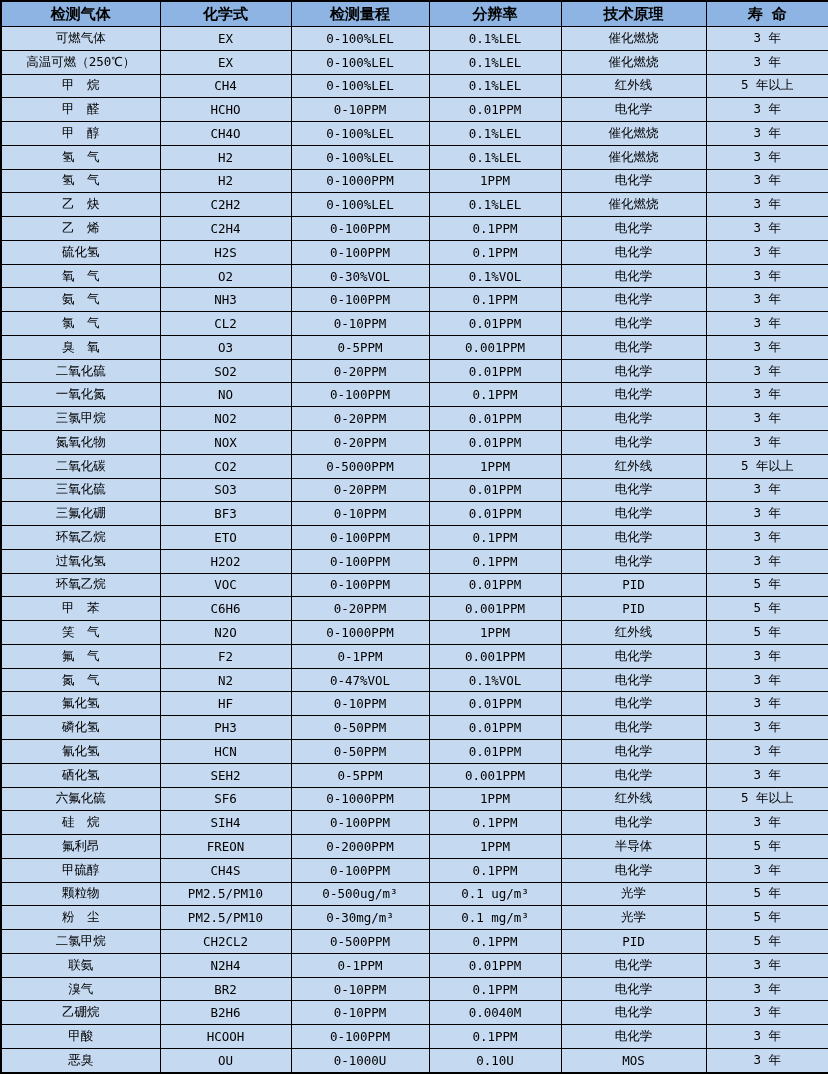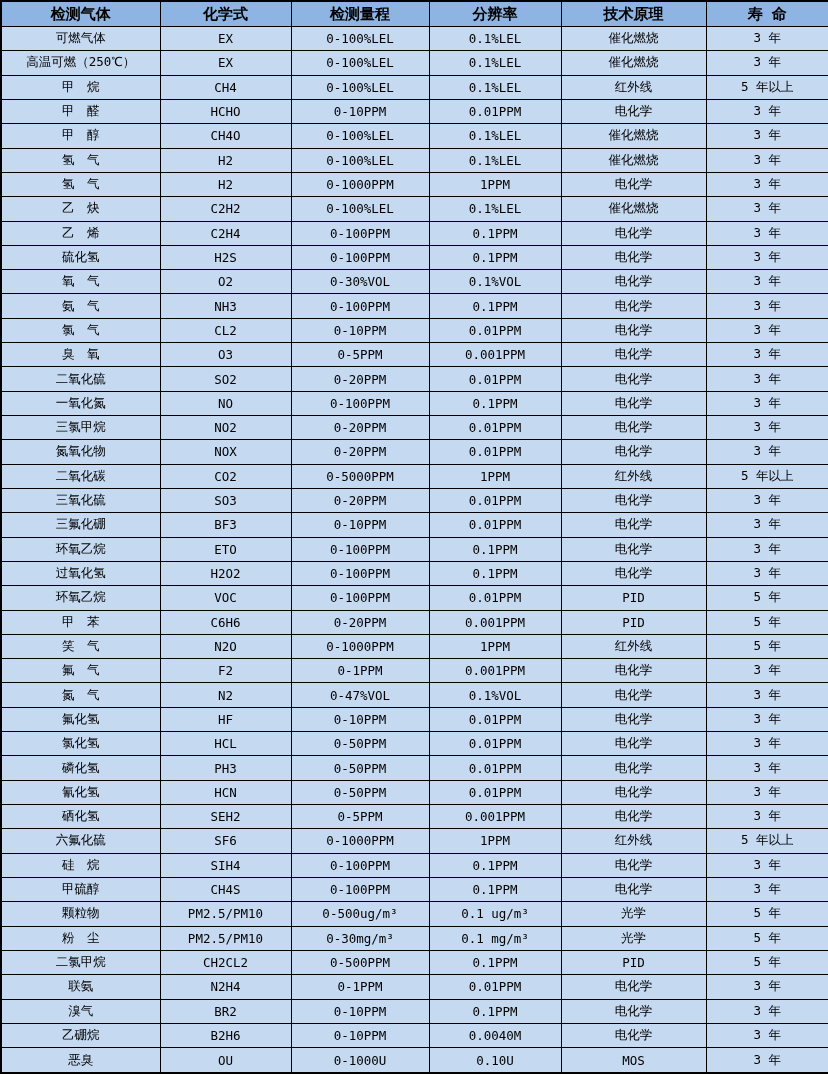--- a/index.html
+++ b/index.html
@@ -291,28 +291,20 @@
       </tr>
       <tr>
         <td>氟化氢</td>
         <td>HF</td>
         <td>0-10PPM</td>
         <td>0.01PPM</td>
         <td>电化学</td>
         <td>3 年</td>
       </tr>
       <tr>
-        <td>氯化氢</td>
-        <td>HCL</td>
-        <td>0-50PPM</td>
-        <td>0.01PPM</td>
-        <td>电化学</td>
-        <td>3 年</td>
-      </tr>
-      <tr>
         <td>磷化氢</td>
         <td>PH3</td>
         <td>0-50PPM</td>
         <td>0.01PPM</td>
         <td>电化学</td>
         <td>3 年</td>
       </tr>
       <tr>
         <td>氰化氢</td>
         <td>HCN</td>
@@ -339,20 +331,28 @@
       </tr>
       <tr>
         <td>硅　烷</td>
         <td>SIH4</td>
         <td>0-100PPM</td>
         <td>0.1PPM</td>
         <td>电化学</td>
         <td>3 年</td>
       </tr>
       <tr>
+        <td>氟利昂</td>
+        <td>FREON</td>
+        <td>0-2000PPM</td>
+        <td>1PPM</td>
+        <td>半导体</td>
+        <td>5 年</td>
+      </tr>
+      <tr>
         <td>甲硫醇</td>
         <td>CH4S</td>
         <td>0-100PPM</td>
         <td>0.1PPM</td>
         <td>电化学</td>
         <td>3 年</td>
       </tr>
       <tr>
         <td>颗粒物</td>
         <td>PM2.5/PM10</td>
@@ -395,20 +395,28 @@
       </tr>
       <tr>
         <td>乙硼烷</td>
         <td>B2H6</td>
         <td>0-10PPM</td>
         <td>0.0040M</td>
         <td>电化学</td>
         <td>3 年</td>
       </tr>
       <tr>
+        <td>甲酸</td>
+        <td>HCOOH</td>
+        <td>0-100PPM</td>
+        <td>0.1PPM</td>
+        <td>电化学</td>
+        <td>3 年</td>
+      </tr>
+      <tr>
         <td>恶臭</td>
         <td>OU</td>
         <td>0-1000U</td>
         <td>0.10U</td>
         <td>MOS</td>
         <td>3 年</td>
       </tr>
     </tbody>
 </table>
 

